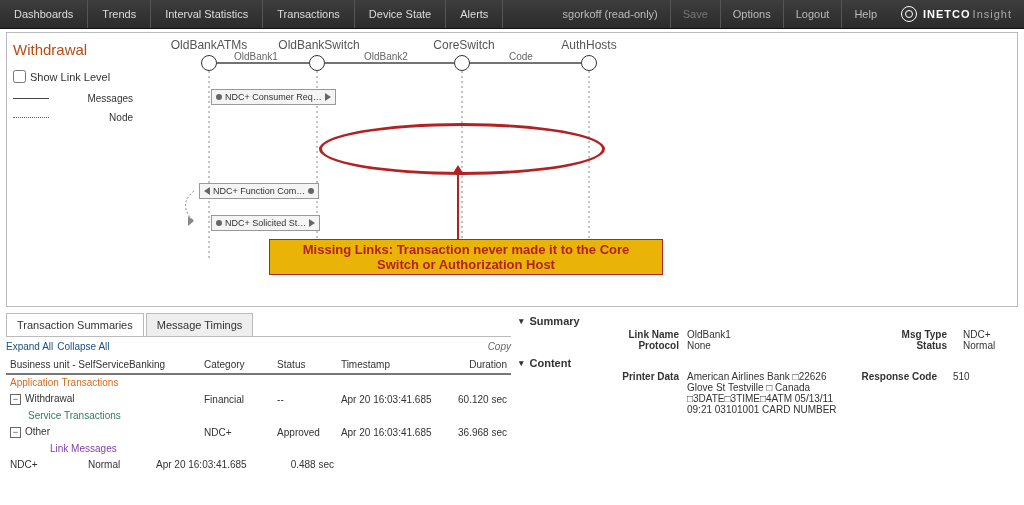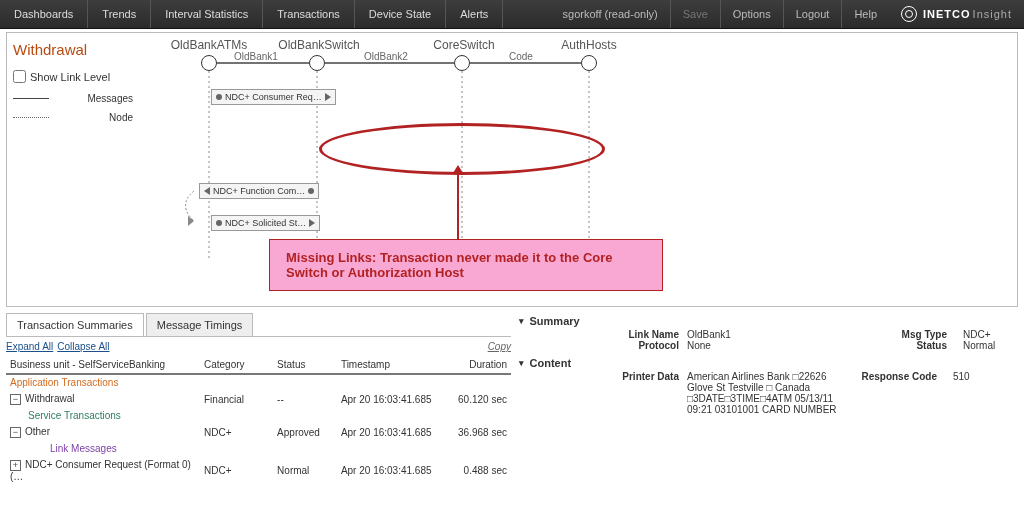--- a/index.html
+++ b/index.html
@@ -26,32 +26,32 @@
 
   .diagram{position:relative;flex:1}
   .node-label{position:absolute;font-size:12px;color:#555;text-align:center}
   .link-label{position:absolute;font-size:10px;color:#666}
   .node{position:absolute;width:14px;height:14px;border:1.5px solid #333;border-radius:50%;background:#fff}
   svg.wires{position:absolute;left:0;top:0}
   .msgbox{position:absolute;border:1px solid #999;background:#f4f4f4;font-size:9px;padding:2px 4px;display:flex;align-items:center;white-space:nowrap}
   .dot{width:6px;height:6px;border-radius:50%;background:#666;margin-right:3px}
   .arrowR{width:0;height:0;border-top:4px solid transparent;border-bottom:4px solid transparent;border-left:6px solid #666;margin-left:3px}
   .callout-ellipse{position:absolute;border:3px solid #b22222;border-radius:50%}
-  .callout-box{position:absolute;border:1px solid #b22222;padding:10px 16px;color:#b22222;font-weight:bold;font-size:13px;background:#f9a8d4}
+  .callout-box{position:absolute;border:1px solid #b22222;padding:2px 16px;text-align:center;color:#b22222;font-weight:bold;font-size:13px;background:#eab308}
   .callout-line{position:absolute;width:2px;background:#b22222}
   .callout-arrow{position:absolute;width:0;height:0;border-left:5px solid transparent;border-right:5px solid transparent;border-bottom:8px solid #b22222}
 
   .lower{display:flex;gap:8px;padding:0 6px}
   .panelL{width:505px}
   .panelR{flex:1}
   .tabs{display:flex;border-bottom:1px solid #bbb}
   .tab{padding:5px 10px;border:1px solid #bbb;border-bottom:none;margin-right:2px;background:#eee;cursor:pointer;font-size:11px}
   .tab.active{background:#fff}
   .toolbar{display:flex;gap:4px;padding:4px 0;font-size:10px}
-  .toolbar a{color:#1a4f8a;text-decoration:underline;cursor:pointer}
+  .toolbar a{color:#1a4f8a;cursor:pointer}
   .toolbar .spacer{flex:1}
   .gridhdr{display:flex;border-bottom:2px solid #777;font-weight:normal;font-size:10px;color:#333}
   .gridhdr div{padding:3px 4px}
   .c1{width:200px}.c2{width:70px}.c3{width:60px}.c4{width:110px}.c5{width:60px;text-align:right}
   .grow{display:flex;font-size:10px;align-items:center;padding:2px 0}
   .grow div{padding:1px 4px}
   .treelabel{color:#d46a1f;font-size:10px}
   .treelabel.app{}
   .treelabel.svc{color:#2e7d5b;margin-left:22px}
   .treelabel.link{color:#7d3fa8;margin-left:44px}
@@ -196,21 +196,20 @@
       <div class="treelabel svc" style="padding:2px 0">Service Transactions</div>
       <div class="grow">
         <div class="c1 indent2"><span class="tbox">−</span><span>Other</span></div>
         <div class="c2">NDC+</div>
         <div class="c3">Approved</div>
         <div class="c4">Apr 20 16:03:41.685</div>
         <div class="c5">36.968 sec</div>
       </div>
       <div class="treelabel link" style="padding:2px 0">Link Messages</div>
       <div class="grow">
-        <div class="c1 indent3"><span class="tbox">+</span><span>NDC+ Consumer Request (Format 0) (…</span></div>
         <div class="c2">NDC+</div>
         <div class="c3">Normal</div>
         <div class="c4">Apr 20 16:03:41.685</div>
         <div class="c5">0.488 sec</div>
       </div>
     </div>
 
     <div class="panelR">
       <div class="sect">
           <span class="chev">▾</span>

